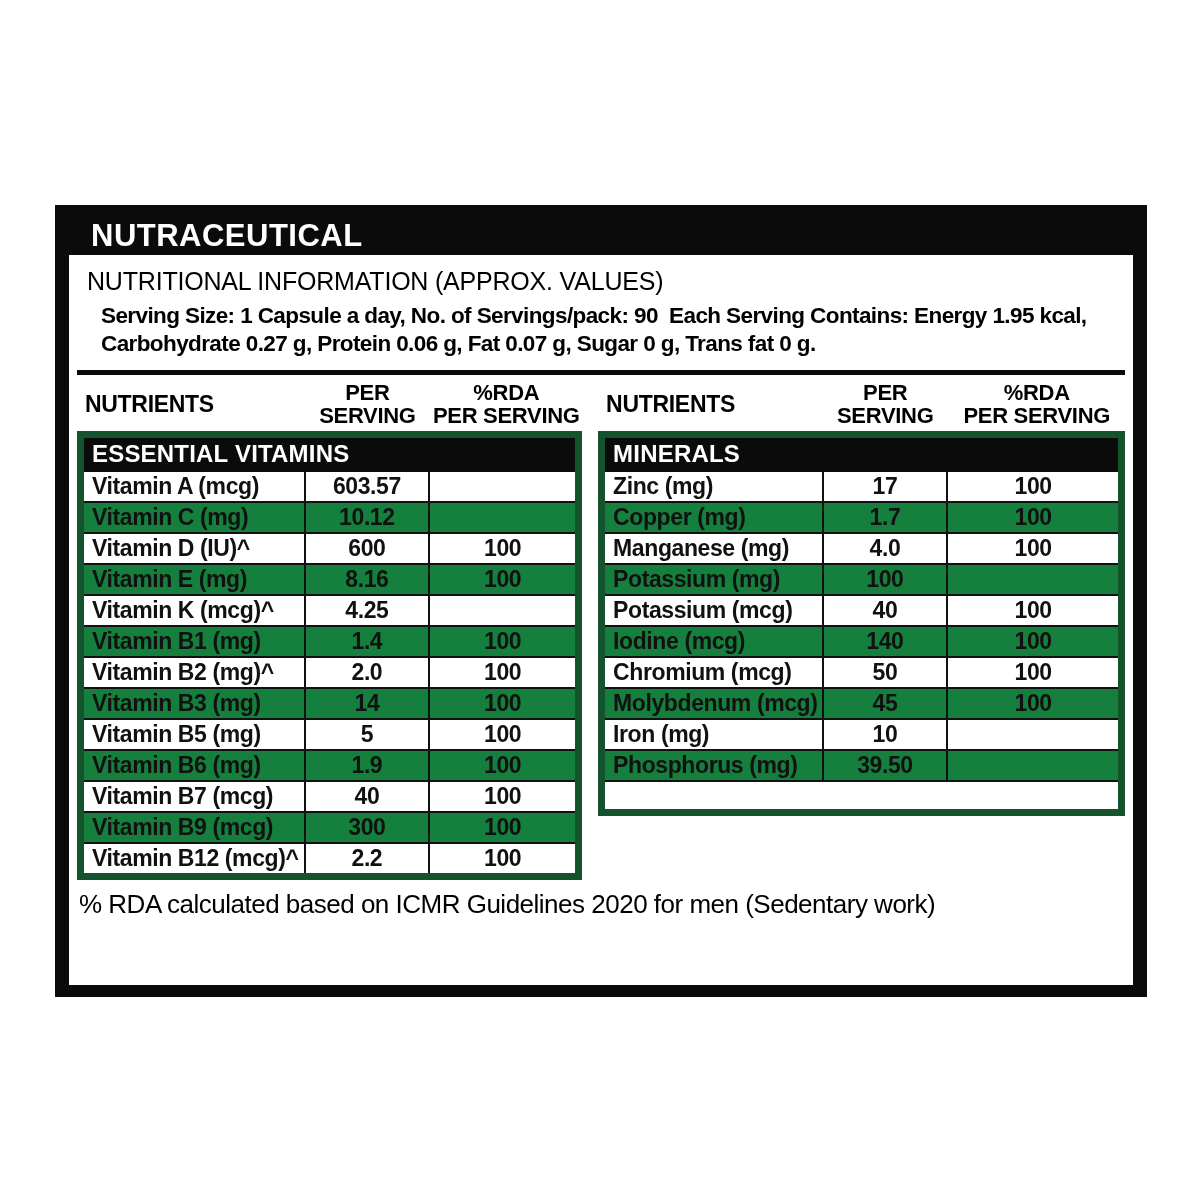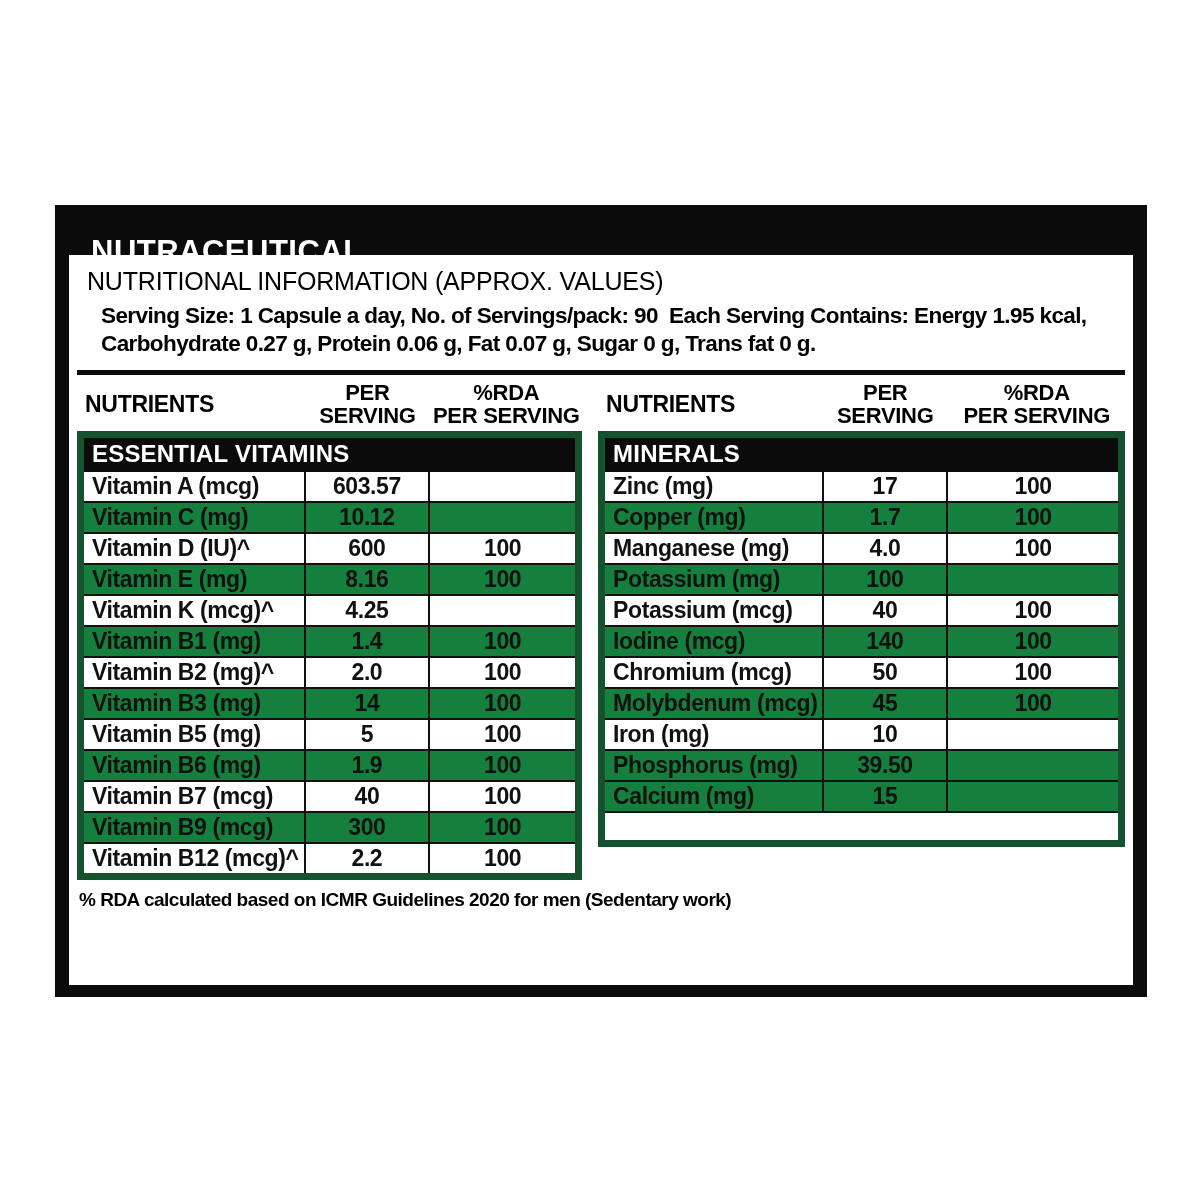--- a/index.html
+++ b/index.html
@@ -14,21 +14,21 @@
     position: absolute;
     left: 55px; top: 205px;
     width: 1092px; height: 792px;
     background: #0b0b0b;
   }
   .brand {
     color: #ffffff;
     font-weight: bold;
     font-size: 31px;
     letter-spacing: 0.5px;
-    padding: 29px 0 0 36px;
+    padding: 13px 0 0 36px;
     transform-origin: left center;
   }
   .panel {
     position: absolute;
     left: 14px; right: 14px; top: 50px; bottom: 12px;
     background: #ffffff;
     padding: 8px 8px 0 8px;
   }
   .info-title {
     font-size: 25px;
@@ -54,21 +54,20 @@
     gap: 16px;
     margin-top: 1px;
   }
   .tbl-block.vit { width: 509px; }
   .tbl-block.min { width: 531px; }
   .col-head {
     display: flex;
     align-items: center;
     padding: 5px 0 4px 0;
     min-height: 50px;
-    justify-content: flex-end;
   }
   .col-head .hc {
     font-weight: bold;
     font-size: 22px;
     line-height: 1.05;
     letter-spacing: -0.3px;
     text-align: center;
   }
   .col-head .c1 { width: 45%; text-align: left; padding-left: 8px; font-size: 23px; }
   .col-head .c2 { width: 25%; }
@@ -102,22 +101,22 @@
     background: #0b0b0b;
     color: #ffffff;
     font-size: 24px;
     letter-spacing: 0.2px;
     padding: 2px 0 2px 8px;
     border-color: #0b0b0b;
     height: 28px;
   }
   td.empty { background: #ffffff; }
   .footnote {
-    font-size: 19px;
-    font-weight: bold;
+    font-size: 26px;
+    font-weight: normal;
     letter-spacing: -0.5px;
     margin: 9px 0 0 2px;
   }
 </style>
 </head>
 <body>
 
 <div class="label-box">
   <div class="brand">NUTRACEUTICAL</div>
   <div class="panel">
@@ -286,25 +285,20 @@
           <tr>
                 <td class="name">Iron (mg)</td>
                 <td class="val">10</td>
                 <td class="val"></td>
               </tr>
           <tr class="stripe">
                 <td class="name">Phosphorus (mg)</td>
                 <td class="val">39.50</td>
                 <td class="val"></td>
               </tr>
-          <tr class="stripe">
-                <td class="name">Calcium (mg)</td>
-                <td class="val">15</td>
-                <td class="val"></td>
-              </tr>
           <tr>
                 <td class="empty" colspan="3"></td>
               </tr>
         </tbody>
           </table>
       </div>
 
     </div>
 
     <div class="footnote">% RDA calculated based on ICMR Guidelines 2020 for men (Sedentary work)</div>

